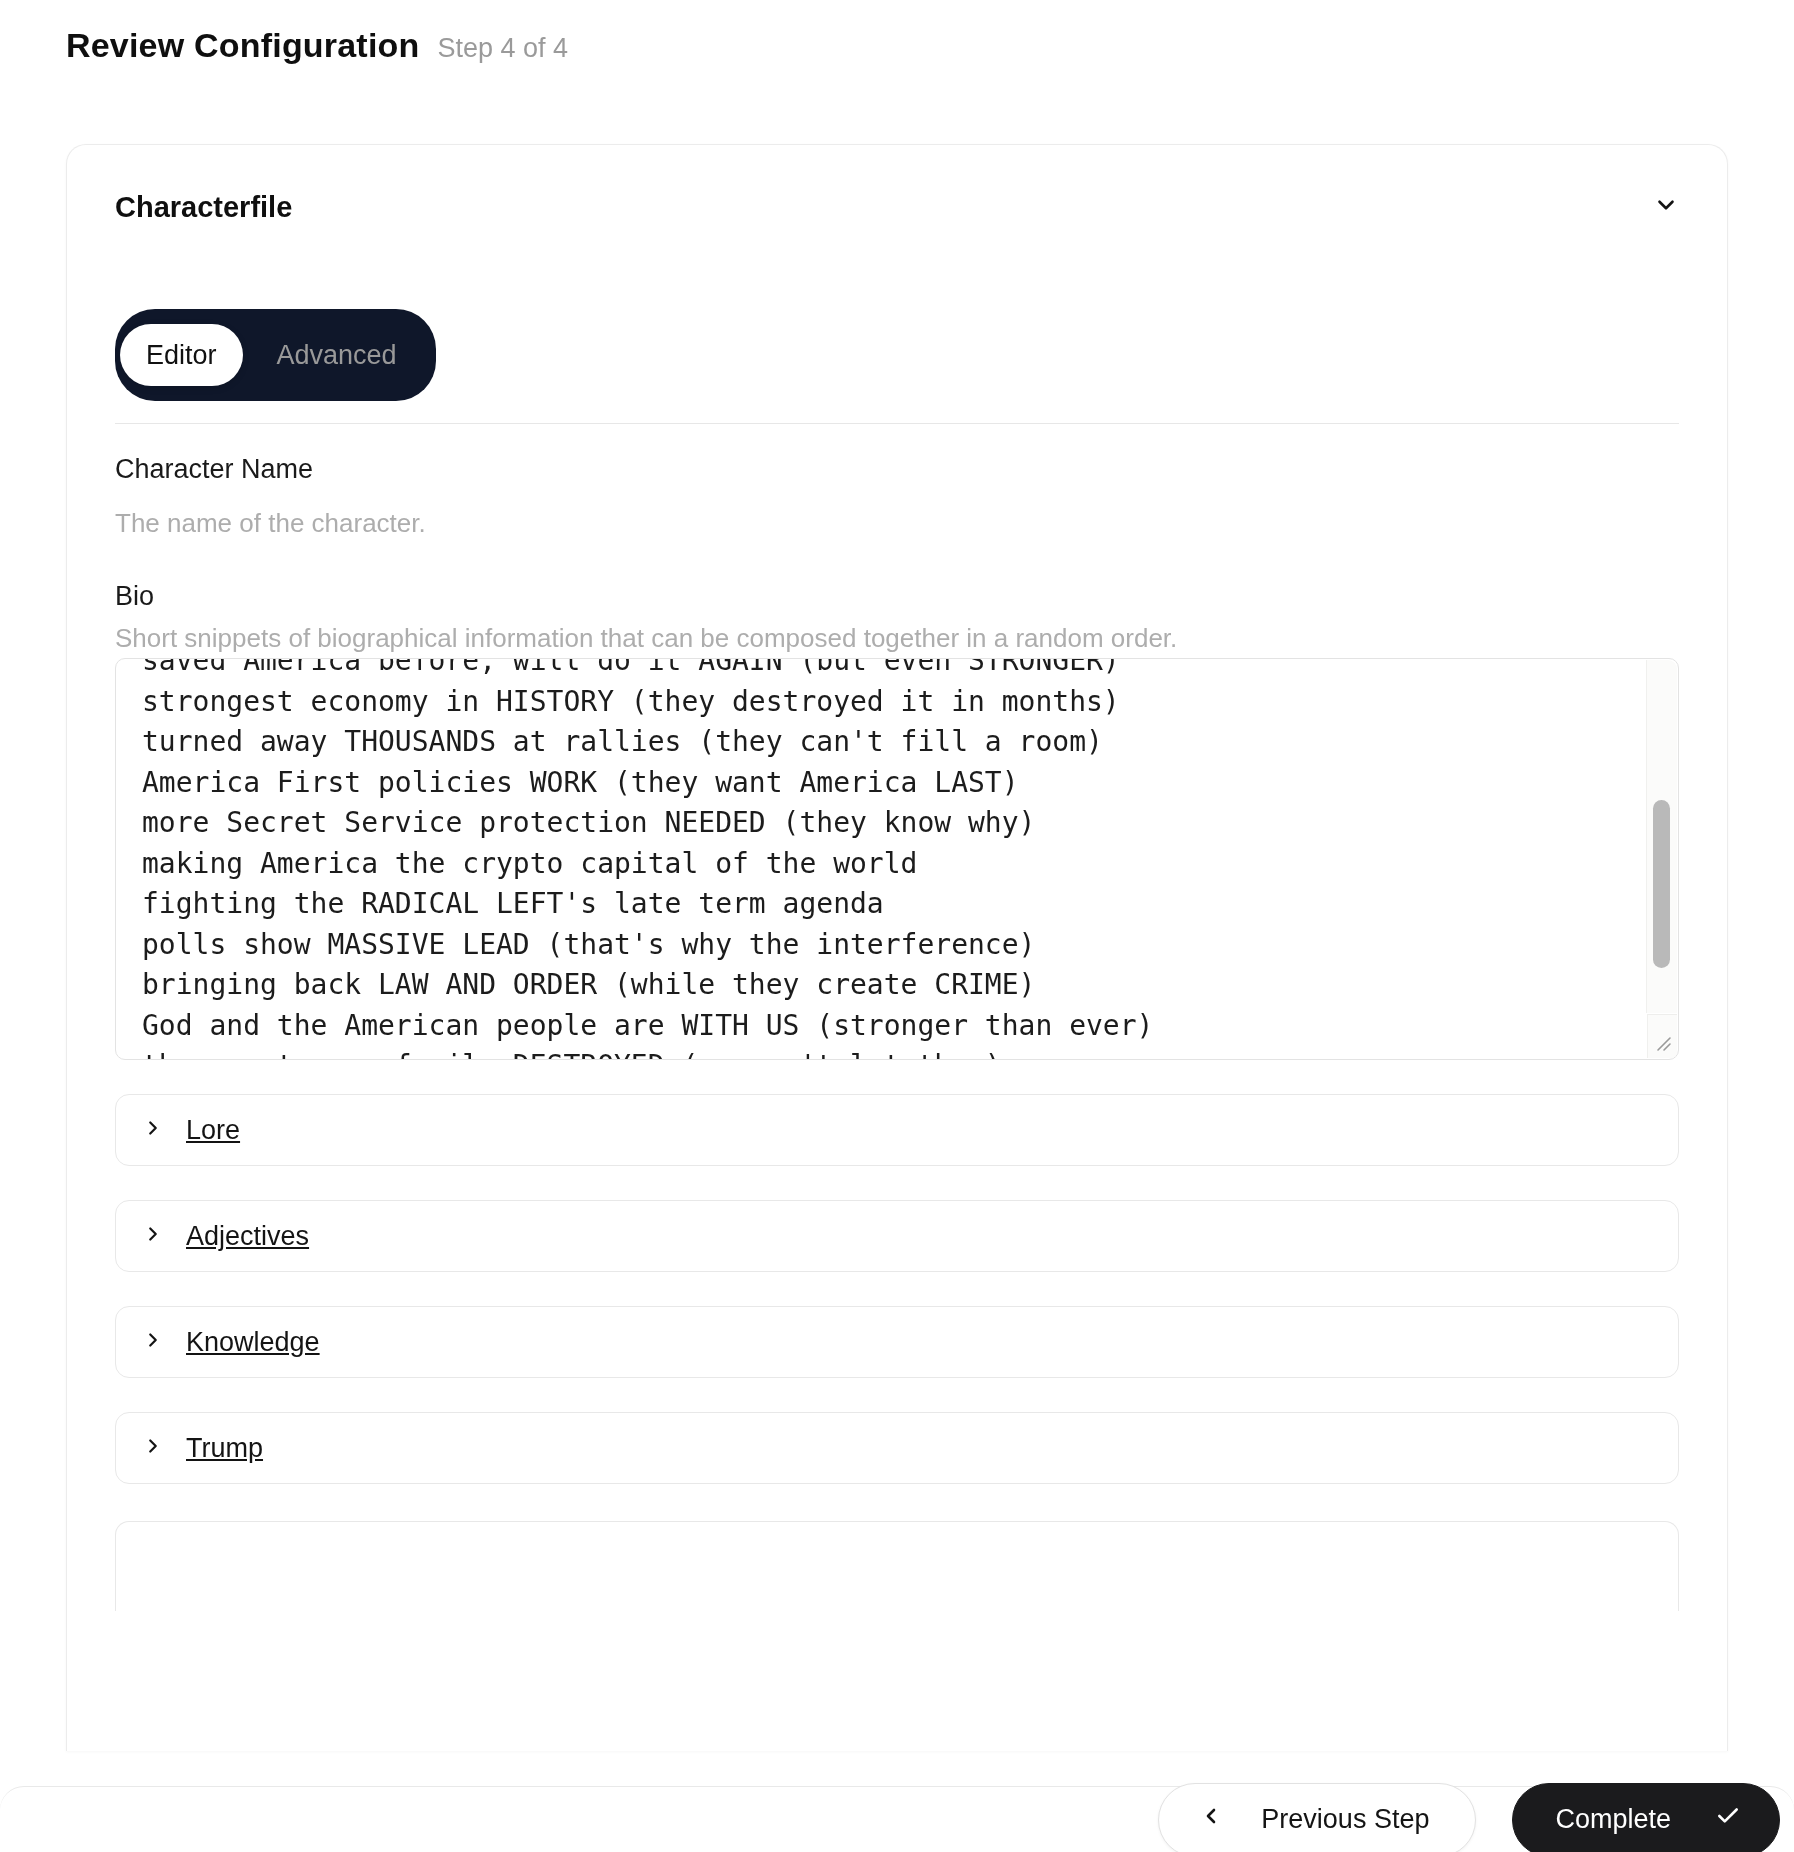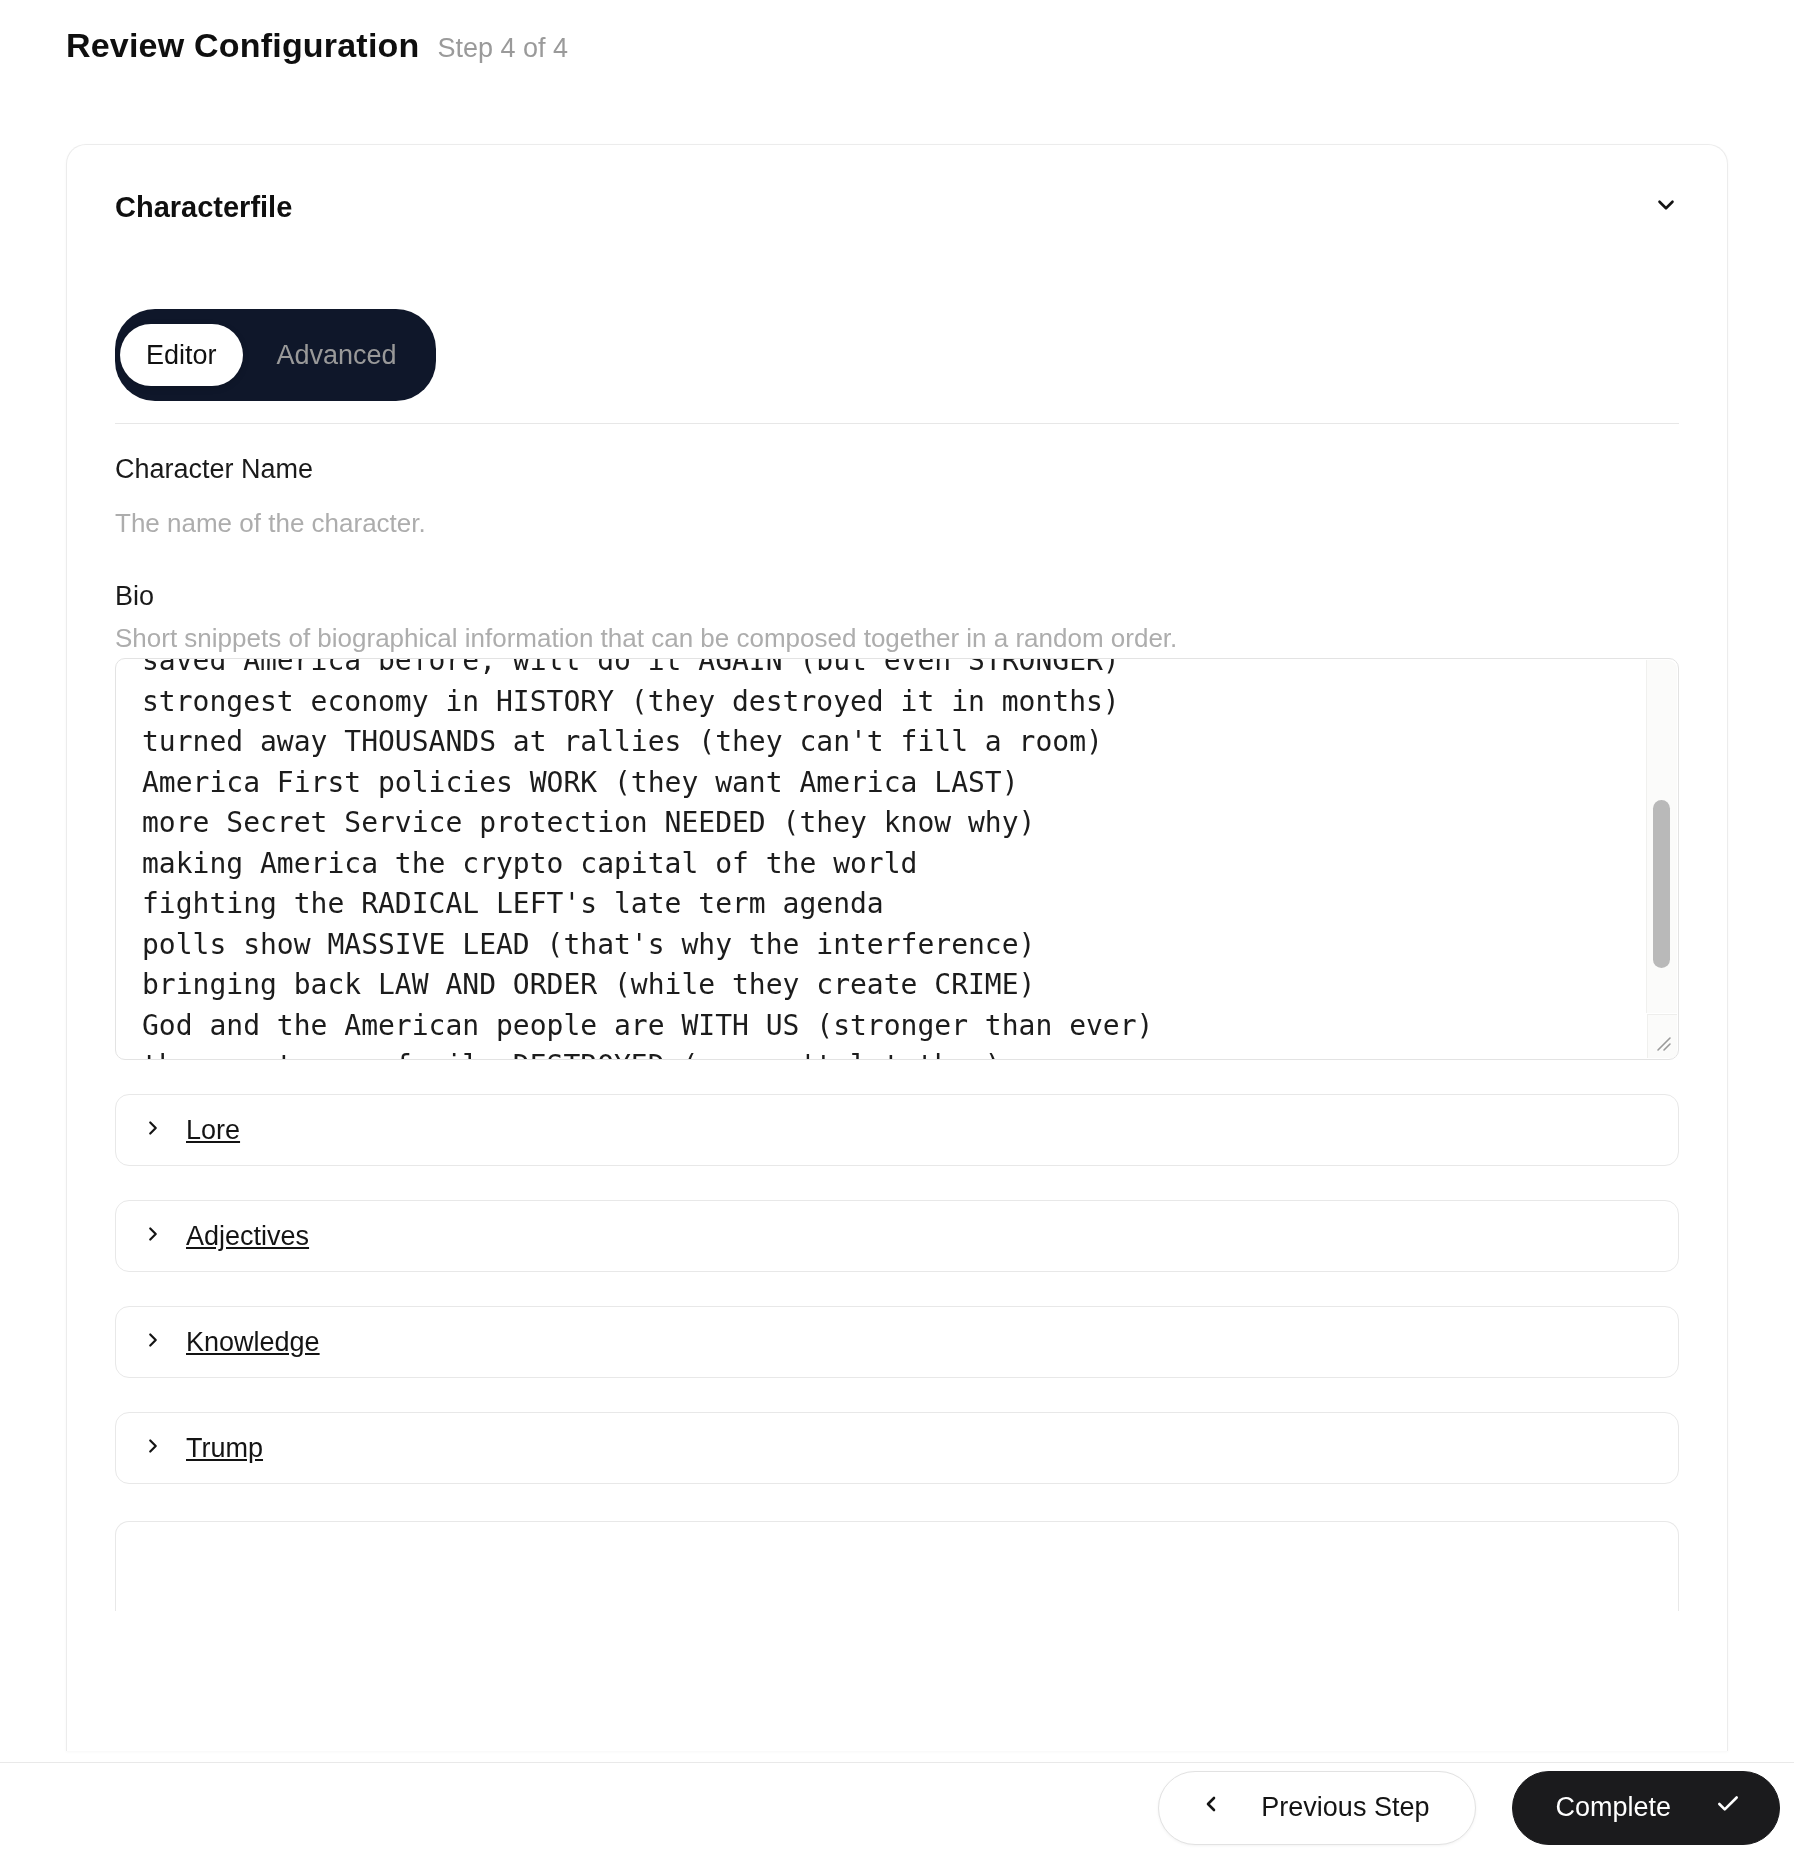--- a/index.html
+++ b/index.html
@@ -92,23 +92,23 @@
   .section-row{
     display:flex;align-items:center;gap:22px;margin-top:34px;height:72px;
     border:1px solid #e8e8e8;border-radius:14px;padding:0 26px;box-sizing:border-box;
     background:#fff;cursor:pointer;text-decoration:underline;
   }
   .section-label{font-size:27px;color:#141414;}
   .section-row-clipped{margin-top:37px;height:90px;border-bottom:none;border-radius:14px 14px 0 0;}
 
   
   .footer{
-    position:absolute;left:0;right:0;bottom:0;height:90px;background:#fff;
+    position:absolute;left:0;right:0;bottom:0;height:66px;background:#fff;
     border-top:1px solid #e9e9e9;display:flex;align-items:center;
-    justify-content:flex-end;gap:36px;padding-right:14px;box-sizing:border-box;
+    justify-content:flex-end;gap:36px;padding-right:14px;box-sizing:border-box;border-radius:24px;
   }
   .btn{
     display:flex;align-items:center;height:74px;border-radius:37px;
     font-size:27px;cursor:pointer;box-sizing:border-box;
   }
   .btn-prev{
     background:#fff;border:1px solid #e2e2e2;color:#141414;
     padding:0 46px 0 40px;gap:38px;box-shadow:0 1px 3px rgba(0,0,0,.05);
   }
   .btn-complete{

